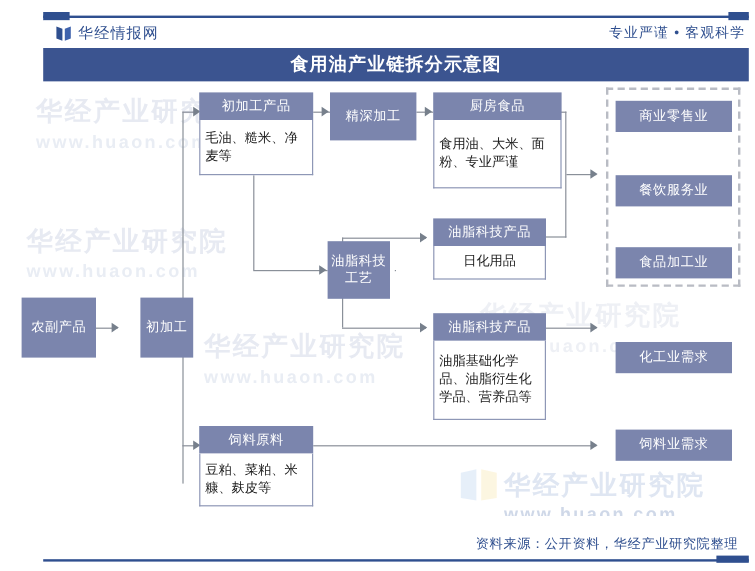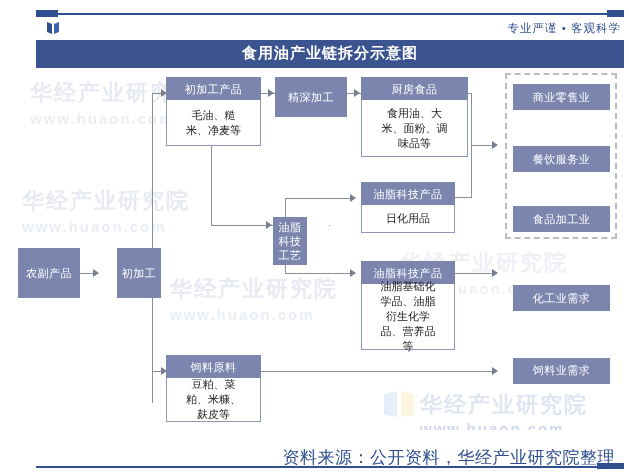--- a/index.html
+++ b/index.html
@@ -36,60 +36,61 @@
   .wm-logo{position:absolute;opacity:.5;}
 
   
   .node{position:absolute;box-sizing:border-box;}
   .hdr{
     background:#7b85ad;color:#fff;display:flex;align-items:center;justify-content:center;
     box-sizing:border-box;font-size:11px;line-height:14px;letter-spacing:.5px;
   }
   .body{
     background:#ffffff;border:1px solid #8e97b6;border-top:none;color:#1a1a1a;
-    display:flex;align-items:center;justify-content:center;text-align:center;
-    box-sizing:border-box;font-size:11px;line-height:15px;padding:2px 16px;
+    display:flex;align-items:center;justify-content:center;text-align:left;
+    box-sizing:border-box;font-size:11px;line-height:15px;padding:2px 4px;
   }
   .plain{
     background:#7b85ad;color:#fff;display:flex;align-items:center;justify-content:center;
     text-align:center;box-sizing:border-box;font-size:11px;line-height:14px;letter-spacing:.5px;
   }
   .dashgroup{position:absolute;border:2px dashed #b9bcc4;box-sizing:border-box;background:transparent;}
 
   
   .ln{position:absolute;background:#8a9099;}
   .lh{height:1px;}
   .lv{width:1px;}
   .arw{position:absolute;width:0;height:0;border-style:solid;}
   .arw-r{border-width:4px 0 4px 6px;border-color:transparent transparent transparent #77808c;}
 
   
   .bracket{position:absolute;border:1px solid #8a9099;border-left:none;box-sizing:border-box;background:transparent;}
 
   
-  .src{position:absolute;right:14px;top:446px;font-size:17px;color:#2f4f8f;letter-spacing:.5px;white-space:nowrap;}
+  .src{position:absolute;right:14px;top:446px;font-size:11px;color:#2f4f8f;letter-spacing:.5px;white-space:nowrap;}
   .bot-rule{position:absolute;left:36px;top:466px;width:588px;height:2px;background:#2f4f8f;}
   .bot-cap{position:absolute;left:597px;top:463px;width:27px;height:6px;background:#2f4f8f;}
 </style>
 </head>
 <body>
 
 <div id="page">
 
   <div class="top-rule"></div>
   <div class="top-rule-cap"></div>
   <div class="top-rule-cap-r"></div>
 
   <div class="header"></div>
   <span class="logo-mark">
     <svg width="14" height="14" viewBox="0 0 14 14">
       <path d="M1,1 L6,3 L6,13 L1,11 Z" fill="#2f4f8f"></path>
       <path d="M13,1 L8,3 L8,13 L13,11 Z" fill="#3f63ad"></path>
     </svg>
   </span>
+  <span class="brand">华经情报网</span>
   <span class="tagline">专业严谨 • 客观科学</span>
 
   <div class="title-band">
     <div class="t">食用油产业链拆分示意图</div>
   </div>
 
   <div class="canvas">
 
     <div class="wm" style="left:30px;top:10px;">华经产业研究院</div>
     <div class="wm2" style="left:30px;top:42px;">www.huaon.com</div>
@@ -157,25 +158,25 @@
     </div>
 
     <div class="node" style="left:275px;top:9px;width:72px;height:41px;">
       <div class="plain" style="width:72px;height:40px;">
         <span>精深加工</span>
       </div>
     </div>
 
     <div class="node" style="left:361px;top:9px;width:107px;height:80px;">
       <div class="hdr" style="width:107px;height:23px;">厨房食品</div>
-      <div class="body" style="width:107px;height:57px;">食用油、大米、面粉、调味品等</div>
+      <div class="body" style="width:107px;height:57px;">食用油、大米、面粉、专业严谨</div>
     </div>
 
     <div class="node" style="left:273px;top:133px;width:56px;height:48px;">
-      <div class="plain" style="width:34px;height:48px;margin-top:16px;">
+      <div class="plain" style="width:52px;height:48px;">
         <span>油脂科技工艺</span>
       </div>
     </div>
 
     <div class="node" style="left:361px;top:114px;width:94px;height:51px;">
       <div class="hdr" style="width:94px;height:23px;">油脂科技产品</div>
       <div class="body" style="width:94px;height:28px;">日化用品</div>
     </div>
 
     <div class="node" style="left:361px;top:193px;width:94px;height:89px;">

